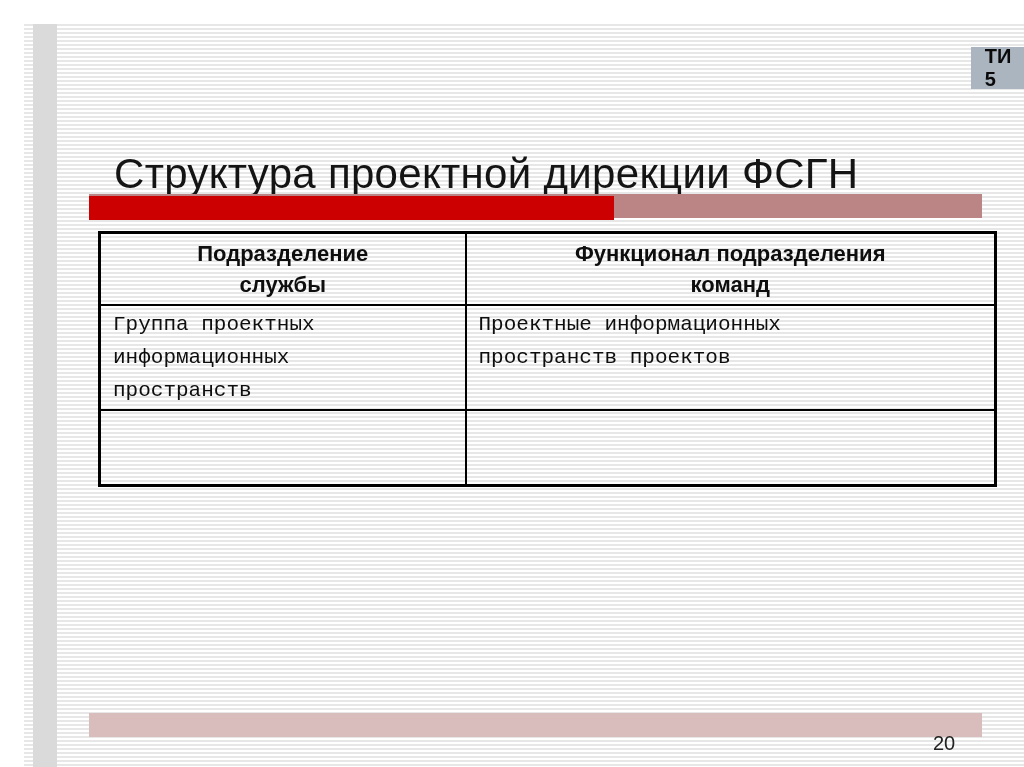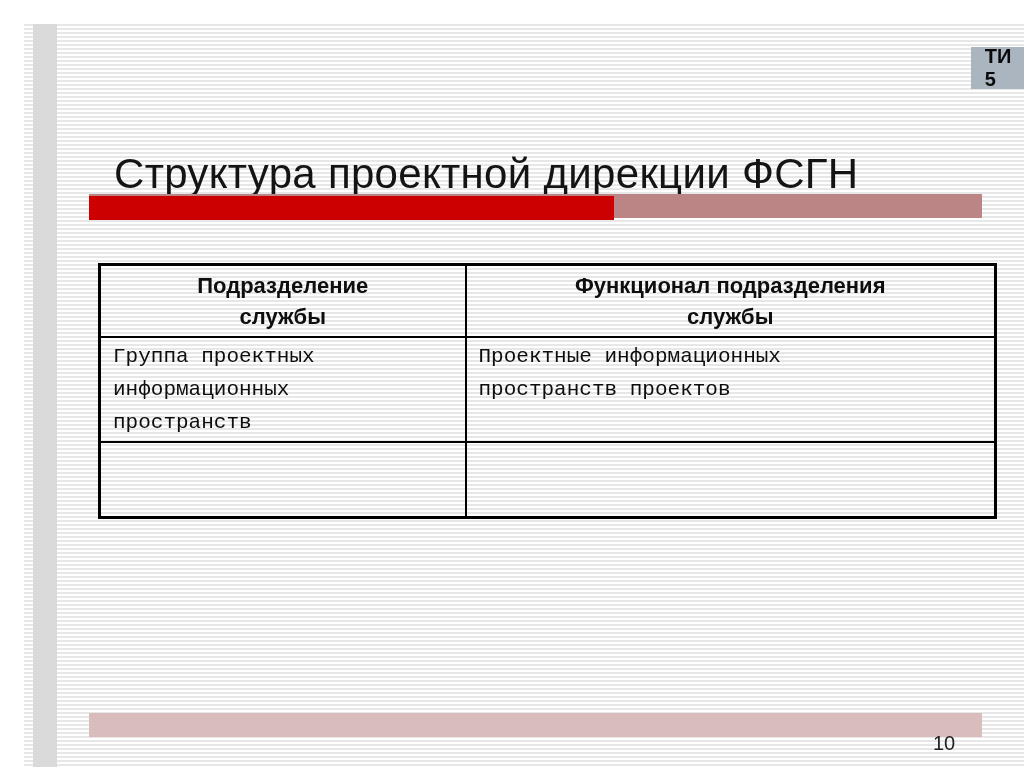--- a/index.html
+++ b/index.html
@@ -21,21 +21,21 @@
 
   .title {
     position:absolute; left:78px; top:114px;
     font-size:42px; font-weight:400; color:#141414;
     letter-spacing:0.3px; white-space:nowrap;
   }
 
   .rule-thin { position:absolute; left:65px; top:170px; width:893px; height:2px; }
   .rule-bar  { position:absolute; left:65px; top:172px; width:525px; height:12px; }
 
-  .table-wrap { position:absolute; left:62px; top:195px;margin-top:32px; }
+  .table-wrap { position:absolute; left:62px; top:195px; }
   table.struct {
     border-collapse:collapse; table-layout:fixed; width:896px;
     border:3px solid #000;
   }
   table.struct col.c1 { width:366px; }
   table.struct col.c2 { width:530px; }
   table.struct th, table.struct td {
     border:2px solid #000; color:#0e0e0e;
     white-space:pre-line; overflow:hidden;
   }
@@ -79,35 +79,35 @@
     <table class="struct">
       <colgroup>
           <col class="c1">
           <col class="c2">
         </colgroup>
       <thead>
         <tr>
           <th>Подразделение
 службы</th>
           <th>Функционал подразделения
-службы</th>
+команд</th>
         </tr>
       </thead>
       <tbody>
         <tr class="r3">
           <td>Группа проектных
 информационных
 пространств</td>
           <td>Проектные информационных
 пространств проектов</td>
         </tr>
         <tr class="r4">
           <td></td>
           <td></td>
         </tr>
       </tbody>
     </table>
   </div>
 
   <div class="bottom-rule" style="background: rgb(217, 188, 188);"></div>
-  <div class="page-number">10</div>
+  <div class="page-number">20</div>
 
 </div>
 
 </body></html>

